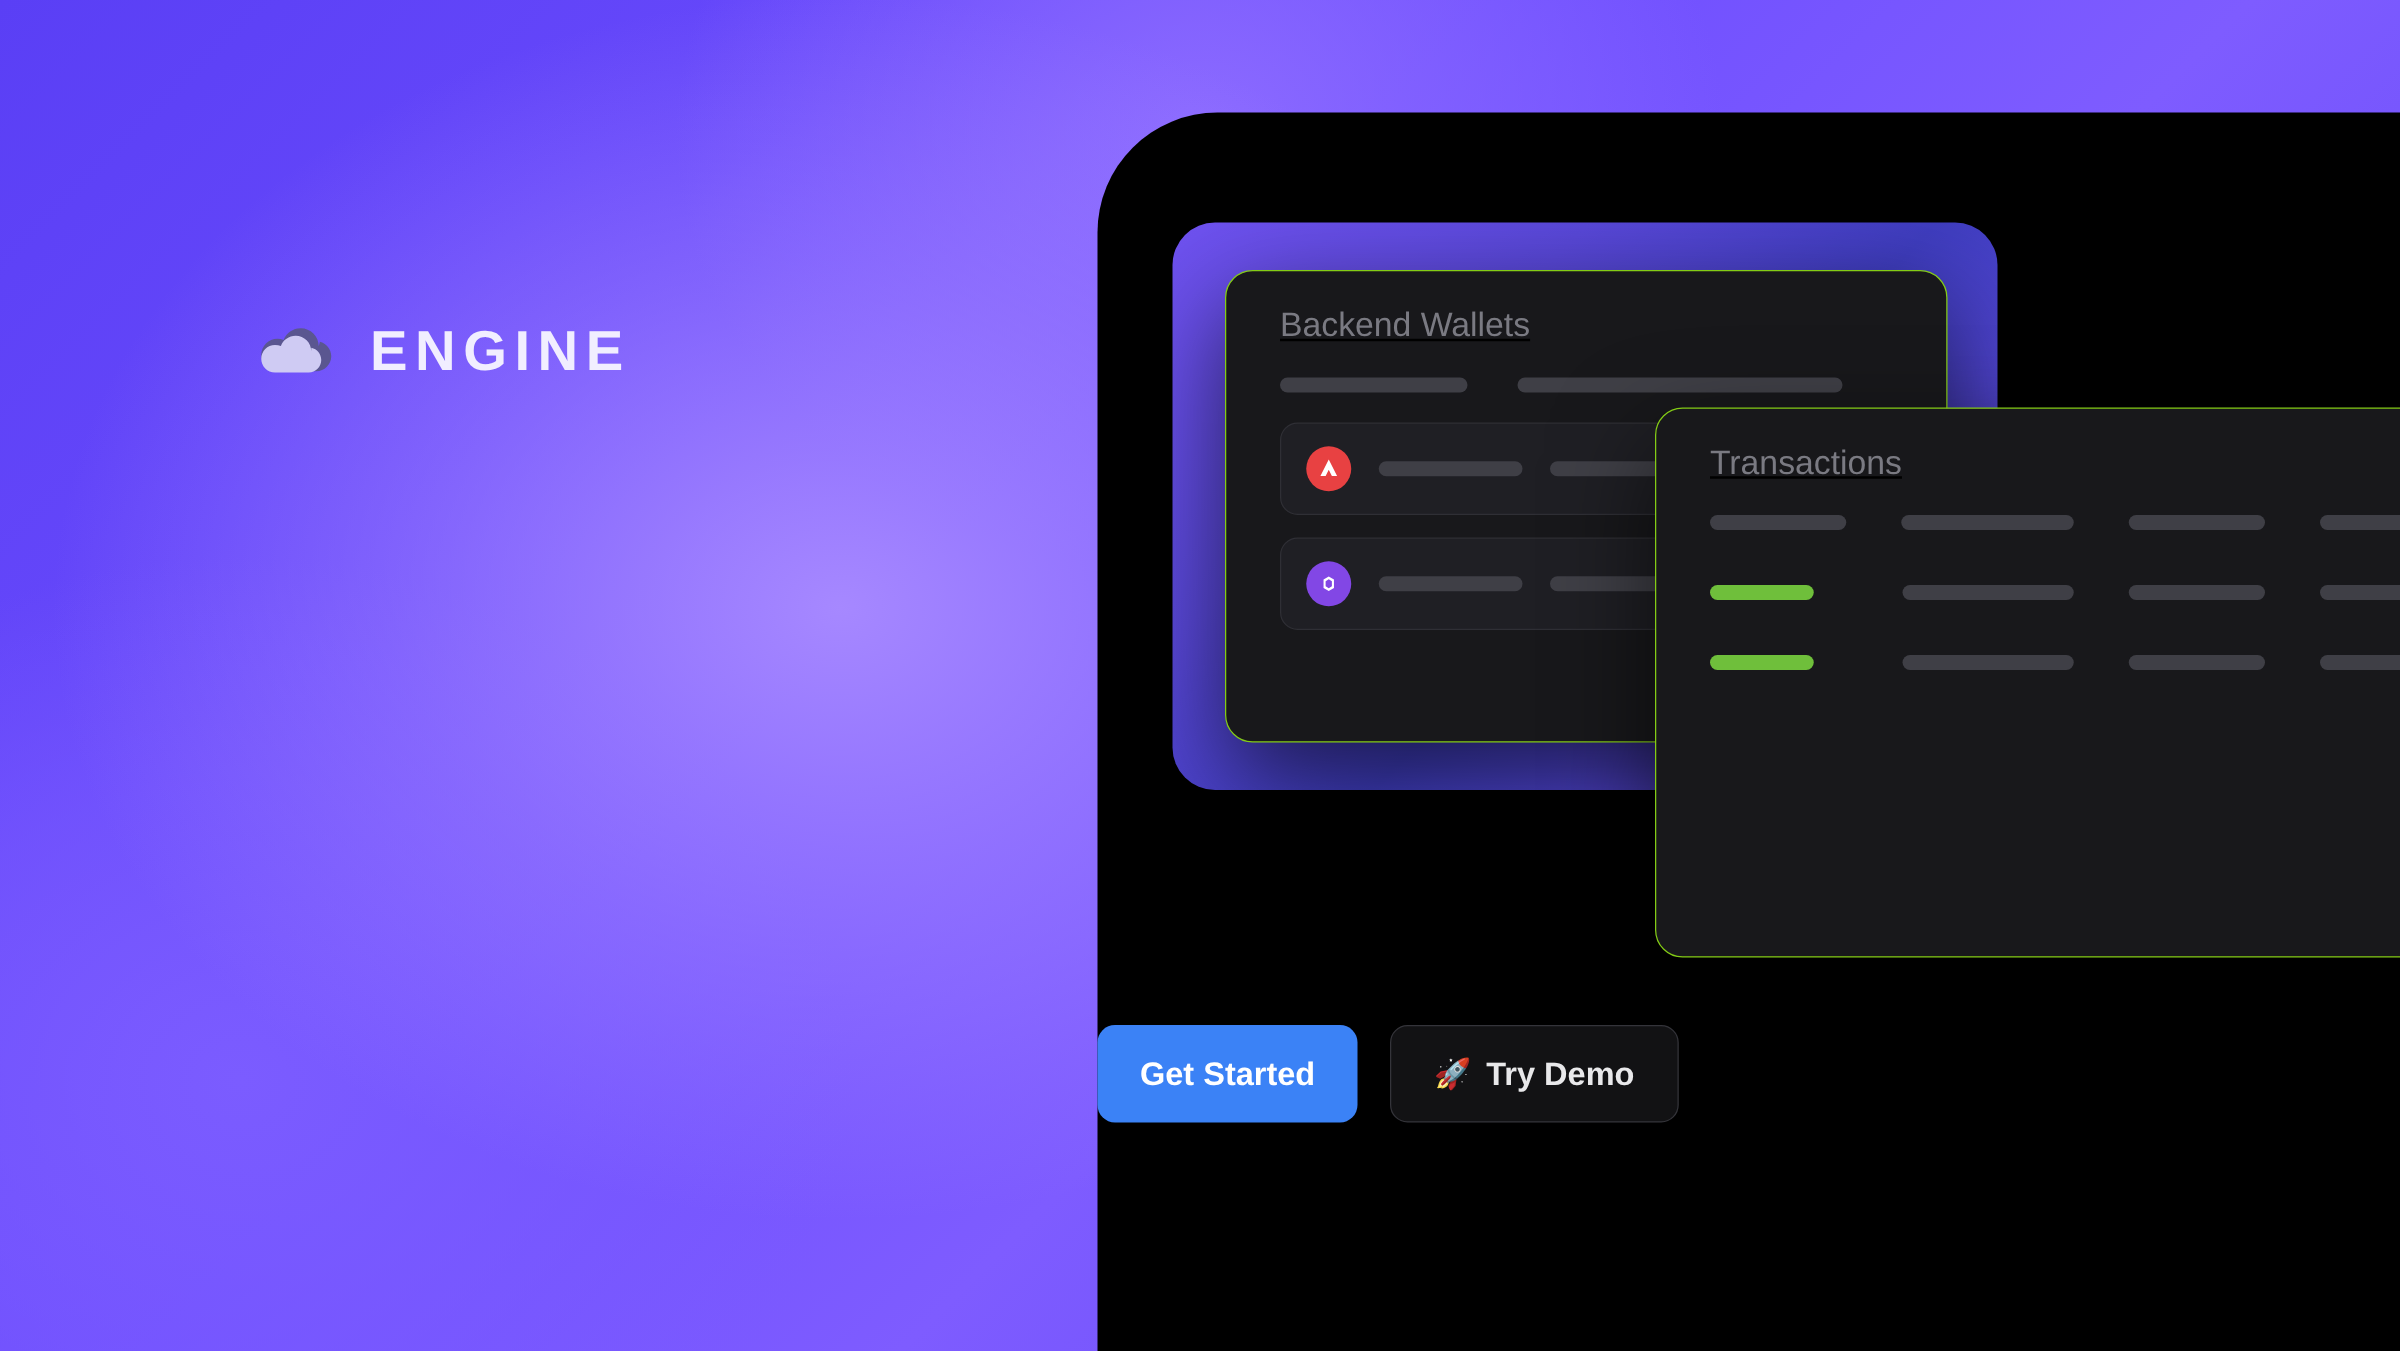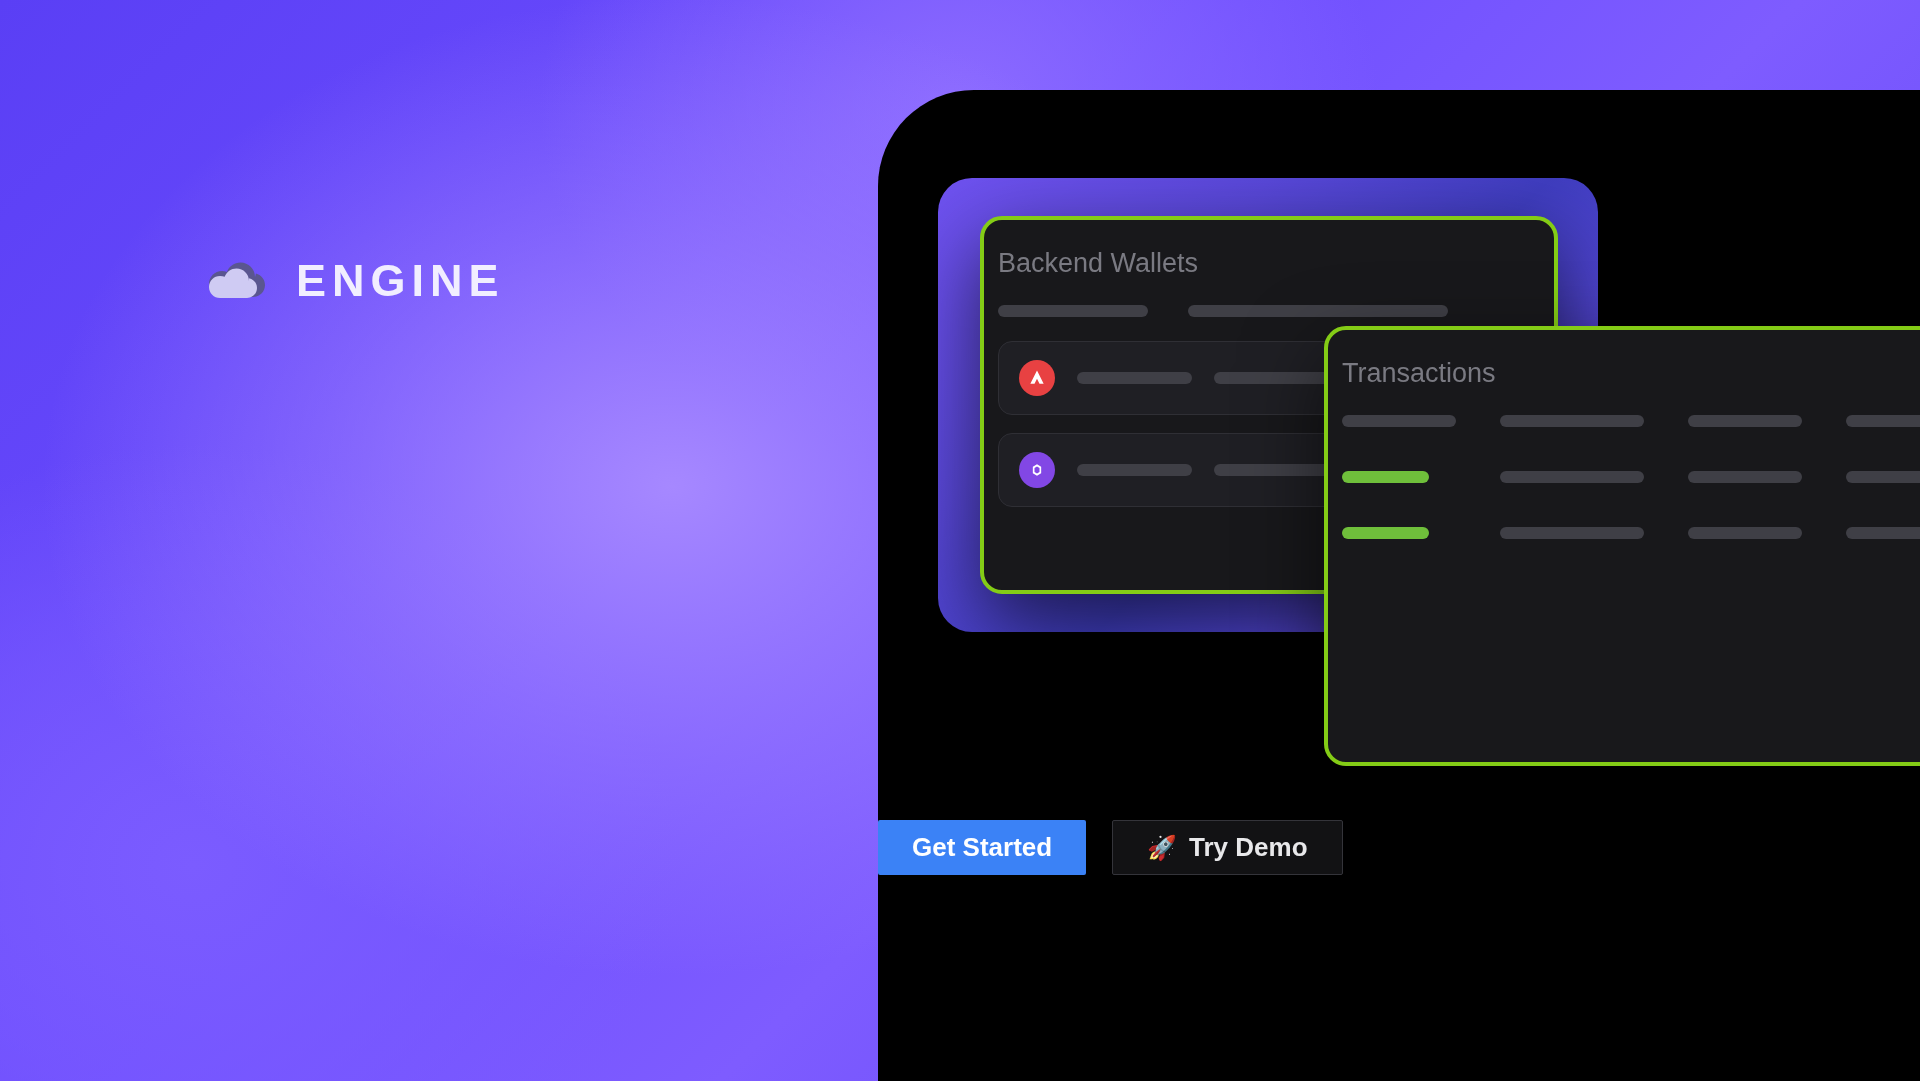--- a/index.html
+++ b/index.html
@@ -73,24 +73,25 @@
     height: 454px;
     border-radius: 34px;
     background: linear-gradient(135deg, #6f52f0 0%, #5948d9 30%, #3f3dbf 55%, #6f52f0 100%);
     overflow: hidden;
   }
 
   
   .panel {
     position: absolute;
     background: #18181b;
-    border: 4px solid #84cc16;
+    border: 1px solid #84cc16;
     border-radius: 22px;
-    padding: 28px 30px 30px 14px;
+    padding: 28px 30px 30px 43px;
     box-shadow: 0 30px 80px rgba(0,0,0,0.6);
+    text-decoration: underline;
   }
   .panel-wallets {
     top: 38px;
     left: 42px;
     width: 578px;
     height: 378px;
   }
   .panel-title {
     color: #7a7a82;
     font-size: 27px;
@@ -159,23 +160,23 @@
     position: absolute;
     top: 730px;
     left: 0;
     display: flex;
     gap: 26px;
   }
   .btn {
     display: flex;
     align-items: center;
     gap: 12px;
-    height: 55px;
+    height: 78px;
     padding: 0 34px;
-    border-radius: 2px;
+    border-radius: 14px;
     font-size: 26px;
     font-weight: 600;
     cursor: pointer;
     border: none;
   }
   .btn-primary {
     background: #3b82f6;
     color: #fff;
   }
   .btn-secondary {

